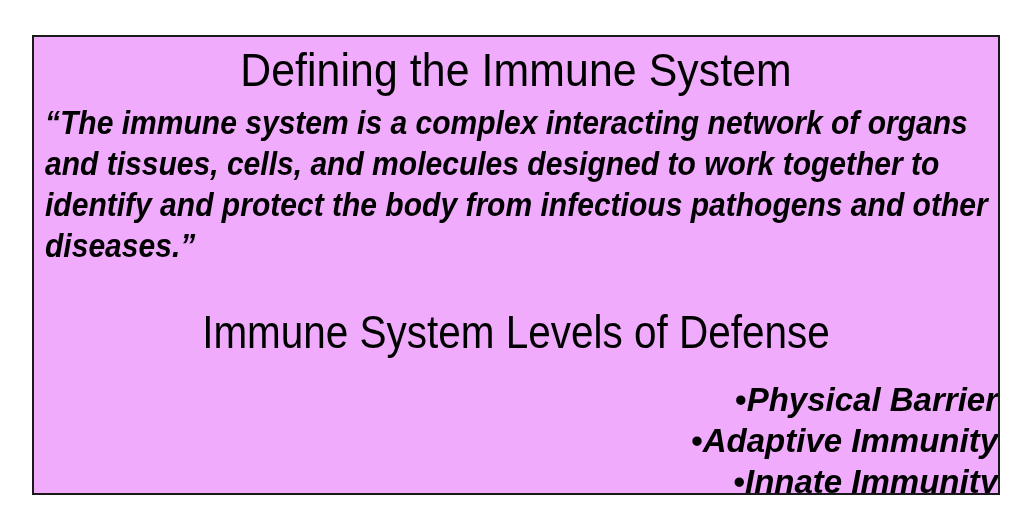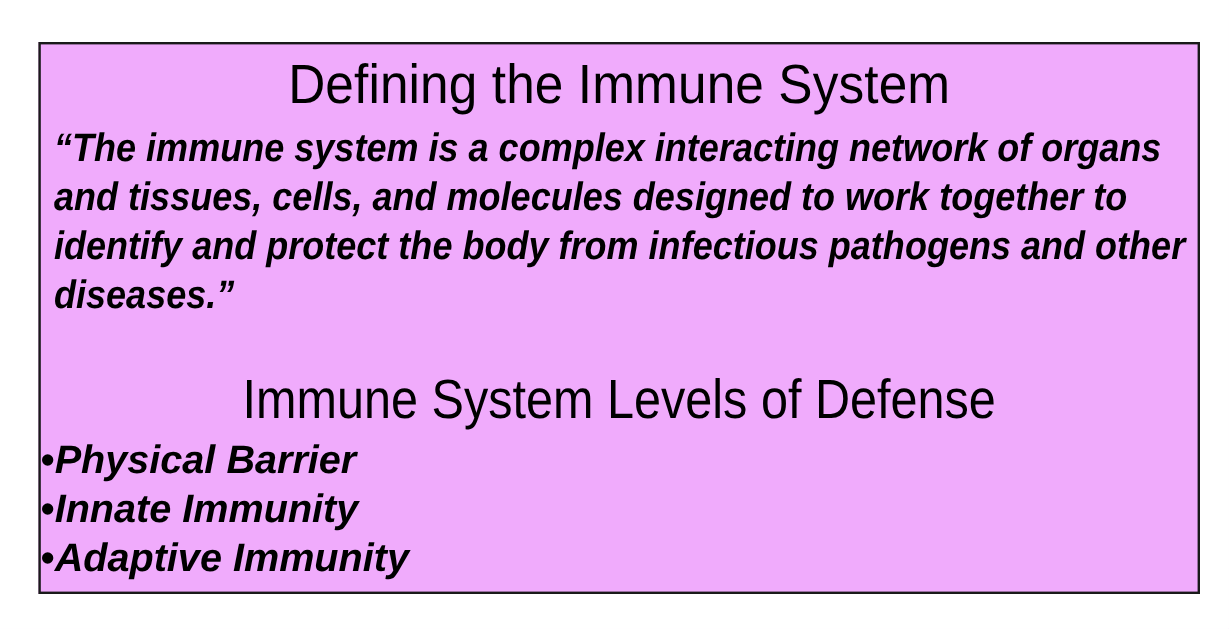--- a/index.html
+++ b/index.html
@@ -89,26 +89,26 @@
     color: #000000;
     transform: scaleX(0.88);
     transform-origin: center top;
     white-space: nowrap;
   }
 
   
   .bullet-list {
     position: absolute;
     left: 0;
-    top: 325px;
+    top: 342px;
     width: 100%;
     margin: 0;
     padding: 0;
     list-style: none;
-    text-align: left;
+    text-align: right;
   }
   .bullet-item {
     display: block;
     font-family: "Liberation Sans", sans-serif;
     font-style: italic;
     font-weight: bold;
     font-size: 33px;
     line-height: 41px;
     color: #000000;
     white-space: nowrap;
@@ -135,18 +135,18 @@
       <span class="quote-line">“The immune system is a complex interacting network of organs</span>
       <span class="quote-line">and tissues, cells, and molecules designed to work together to</span>
       <span class="quote-line">identify and protect the body from infectious pathogens and other</span>
       <span class="quote-line">diseases.”</span>
     </div>
 
     <div class="section-heading">Immune System Levels of Defense</div>
 
     <ul class="bullet-list">
       <li class="bullet-item"><span class="bullet-marker">•</span><span class="bullet-text">Physical Barrier</span></li>
+      <li class="bullet-item"><span class="bullet-marker">•</span><span class="bullet-text">Adaptive Immunity</span></li>
       <li class="bullet-item"><span class="bullet-marker">•</span><span class="bullet-text">Innate Immunity</span></li>
-      <li class="bullet-item"><span class="bullet-marker">•</span><span class="bullet-text">Adaptive Immunity</span></li>
     </ul>
 
   </div>
 </div>
 
 </body></html>

